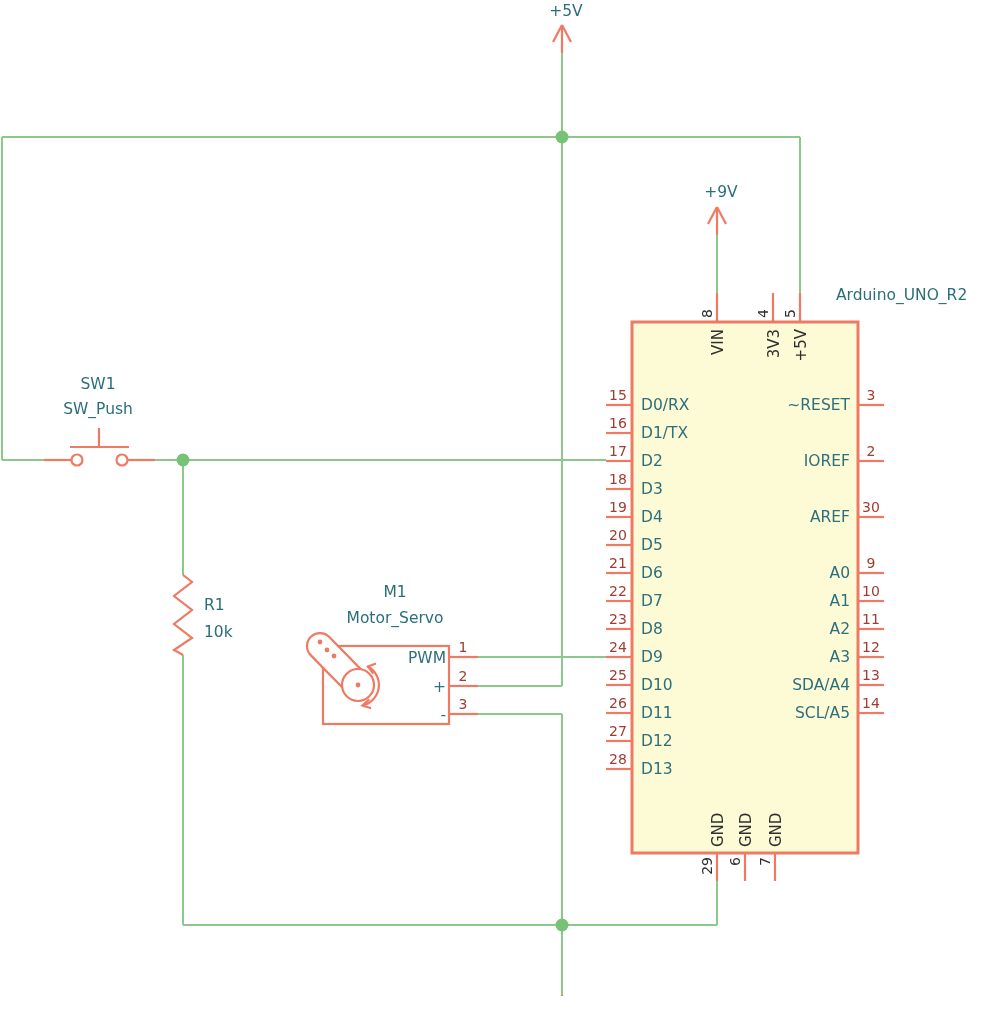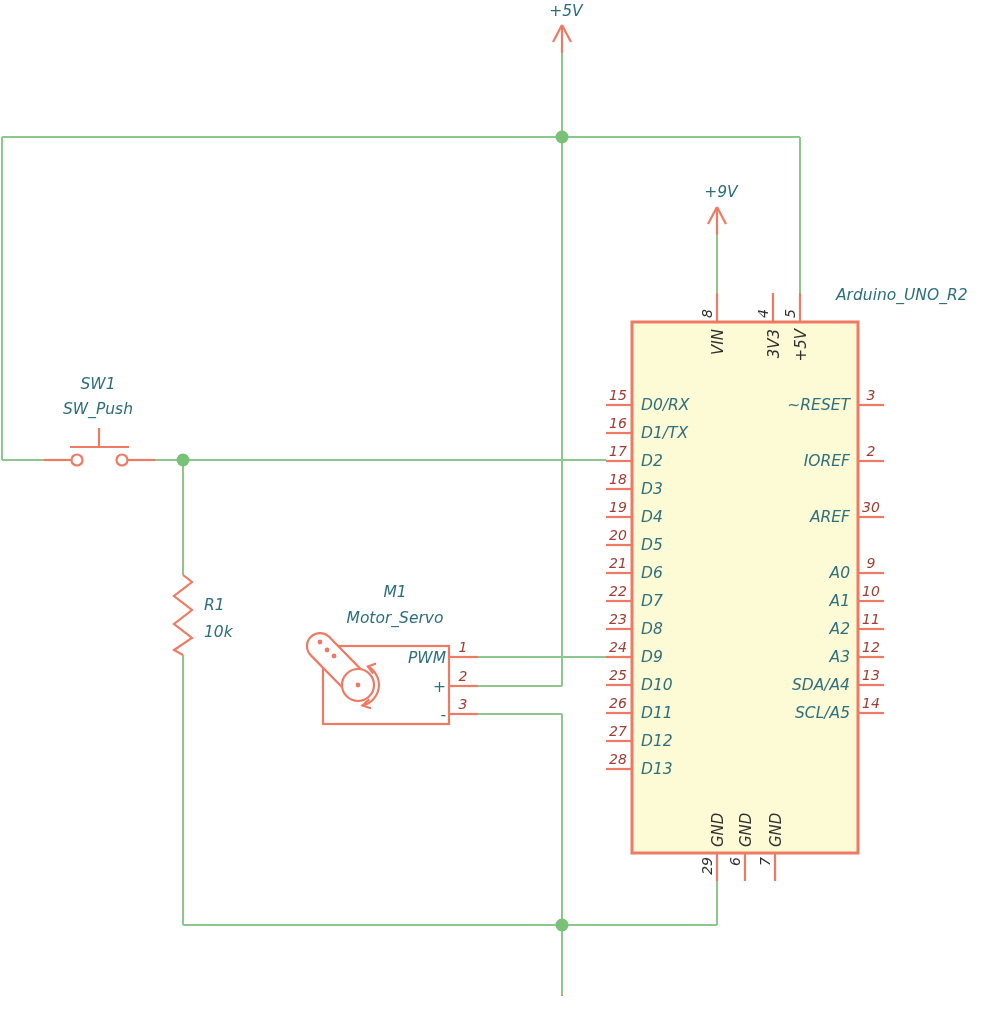--- a/index.html
+++ b/index.html
@@ -1,16 +1,16 @@
 <!DOCTYPE html>
 <html><head>
 <meta charset="utf-8">
 <style>
   html,body{margin:0;padding:0;background:#ffffff;}
-  #canvas{width:990px;height:996px;position:relative;font-style:italic;}
+  #canvas{width:990px;height:996px;position:relative;}
   svg{display:block;}
   text{font-family:"DejaVu Sans","Liberation Sans",sans-serif;}
   .wire{stroke:#8cc88c;stroke-width:2;fill:none;}
   .junc{fill:#77c277;stroke:none;}
   .sym{stroke:#ee7a63;stroke-width:2.2;fill:none;}
   .symw{stroke:#ee7a63;stroke-width:2.2;fill:#ffffff;}
   .stub{stroke:#ee7a63;stroke-width:2.2;fill:none;}
   .body{fill:#fdfad6;stroke:#ee7a63;stroke-width:3;}
   .dot{fill:#ee7a63;stroke:none;}
   .lbl{fill:#2a6e7c;font-size:15.5px;}

